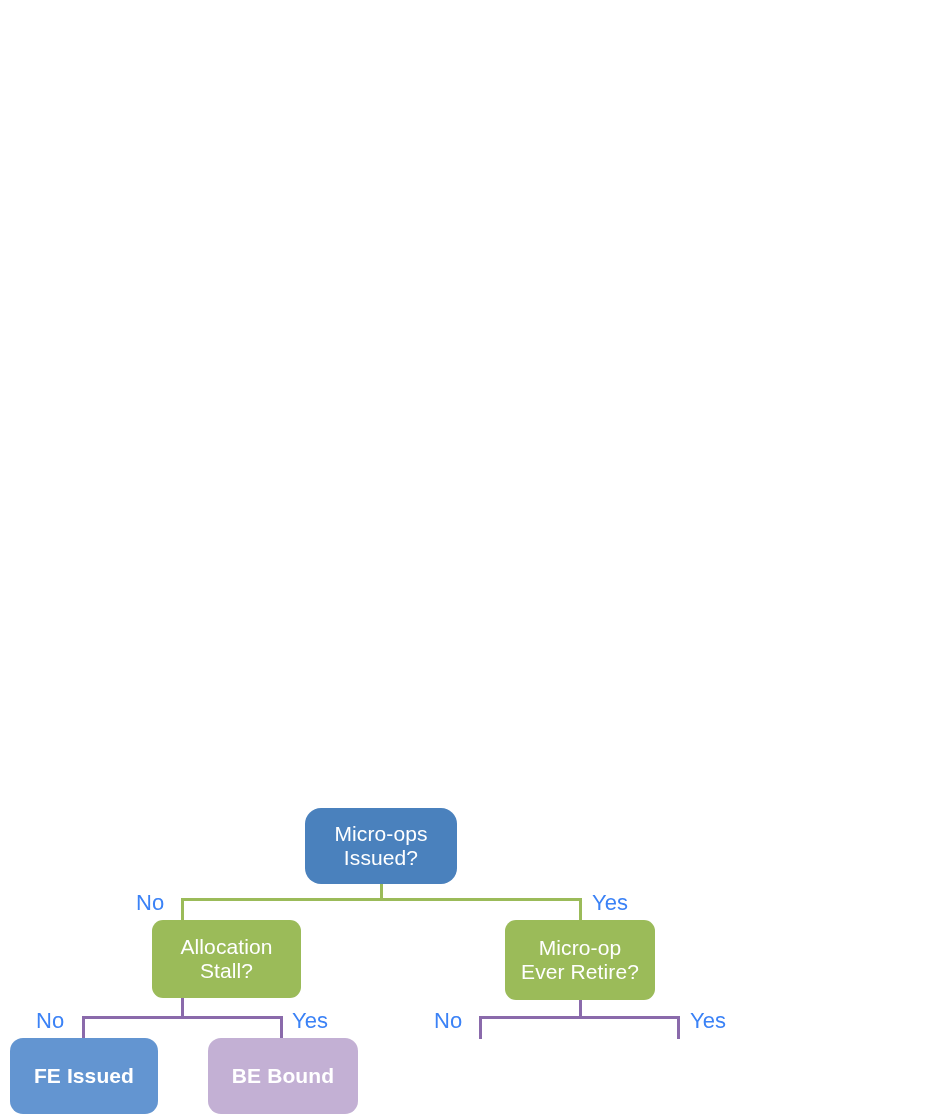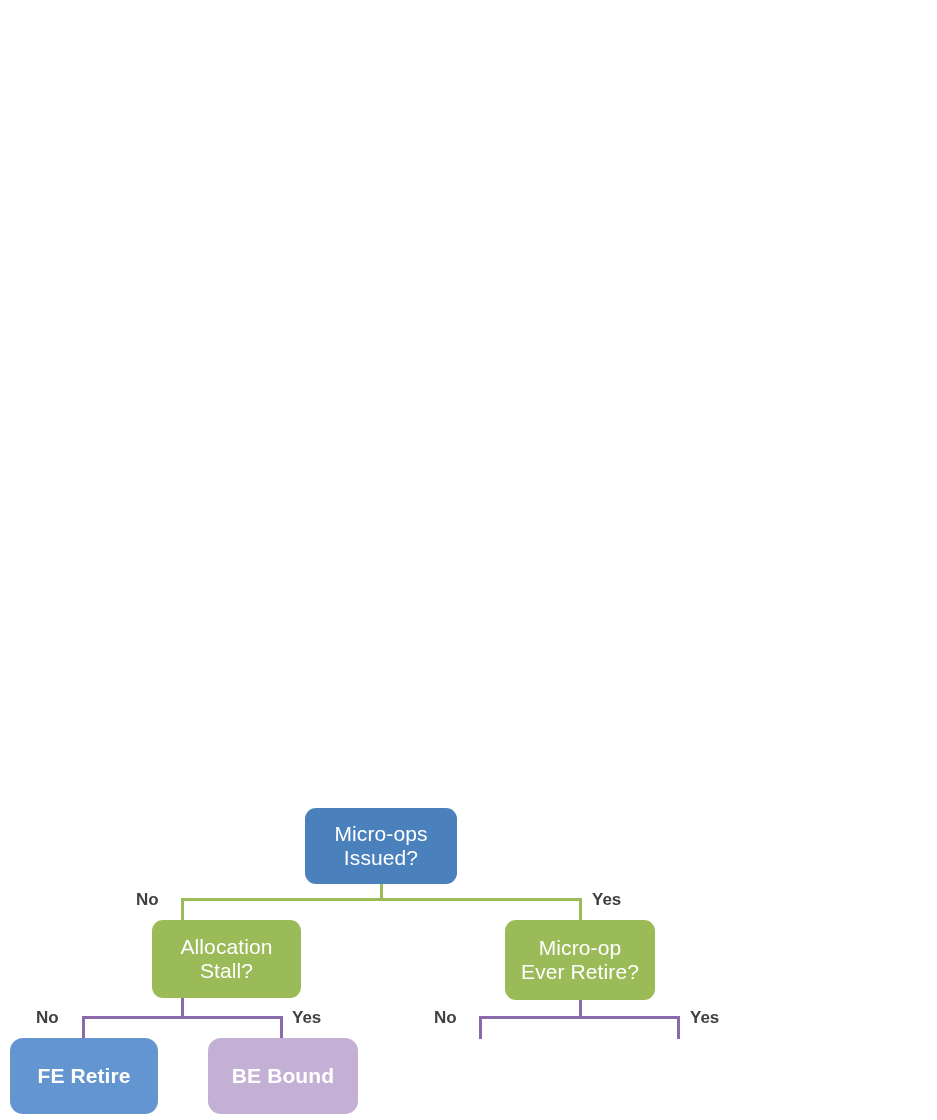--- a/index.html
+++ b/index.html
@@ -52,23 +52,23 @@
     z-index: 1;
   }
   .edge.h {
     height: 3px;
   }
   .edge.v {
     width: 3px;
   }
   .edge-label {
     position: absolute;
-    font-size: 17px;
-    font-weight: 700;
-    color: #404040;
+    font-size: 22px;
+    font-weight: 400;
+    color: #3b82f6;
     z-index: 4;
     white-space: nowrap;
   }
 </style>
 </head>
 <body>
 
 <div id="diagram">
 
   <div class="edge v" style="left:380px; top:884px; height:17px; background:#9bbb59;"></div>
@@ -79,30 +79,30 @@
   <div class="edge v" style="left:181px; top:998px; height:19px; background:#8a6aab;"></div>
   <div class="edge h" style="left:82px; top:1016px; width:201px; background:#8a6aab;"></div>
   <div class="edge v" style="left:82px; top:1016px; height:23px; background:#8a6aab;"></div>
   <div class="edge v" style="left:280px; top:1016px; height:23px; background:#8a6aab;"></div>
 
   <div class="edge v" style="left:579px; top:998px; height:19px; background:#8a6aab;"></div>
   <div class="edge h" style="left:479px; top:1016px; width:201px; background:#8a6aab;"></div>
   <div class="edge v" style="left:479px; top:1016px; height:23px; background:#8a6aab;"></div>
   <div class="edge v" style="left:677px; top:1016px; height:23px; background:#8a6aab;"></div>
 
-  <div class="node decision" style="left:305px; top:808px; width:152px; height:76px; background:#4a81bd;">Micro-ops
+  <div class="node decision" style="left:305px; top:808px; width:152px; height:76px; background:#4a81bd;border-radius:16px;">Micro-ops
 Issued?</div>
 
   <div class="node decision" style="left:108px; top:920px; width:149px; height:78px; background:#9bbb59;margin-left:44px;">Allocation
 Stall?</div>
 
   <div class="node decision" style="left:505px; top:920px; width:150px; height:80px; background:#9bbb59;">Micro-op
 Ever Retire?</div>
 
-  <div class="node leaf" style="left:10px; top:1038px; width:148px; height:76px; background:#6395d1;">FE Retire</div>
+  <div class="node leaf" style="left:10px; top:1038px; width:148px; height:76px; background:#6395d1;">FE Issued</div>
 
   <div class="node leaf" style="left:208px; top:1038px; width:150px; height:76px; background:#c3b0d4;">BE Bound</div>
 
 
 
   <div class="edge-label" style="left:136px; top:890px;">No</div>
 
   <div class="edge-label" style="left:592px; top:890px;">Yes</div>
 
   <div class="edge-label" style="left:36px; top:1008px;">No</div>

